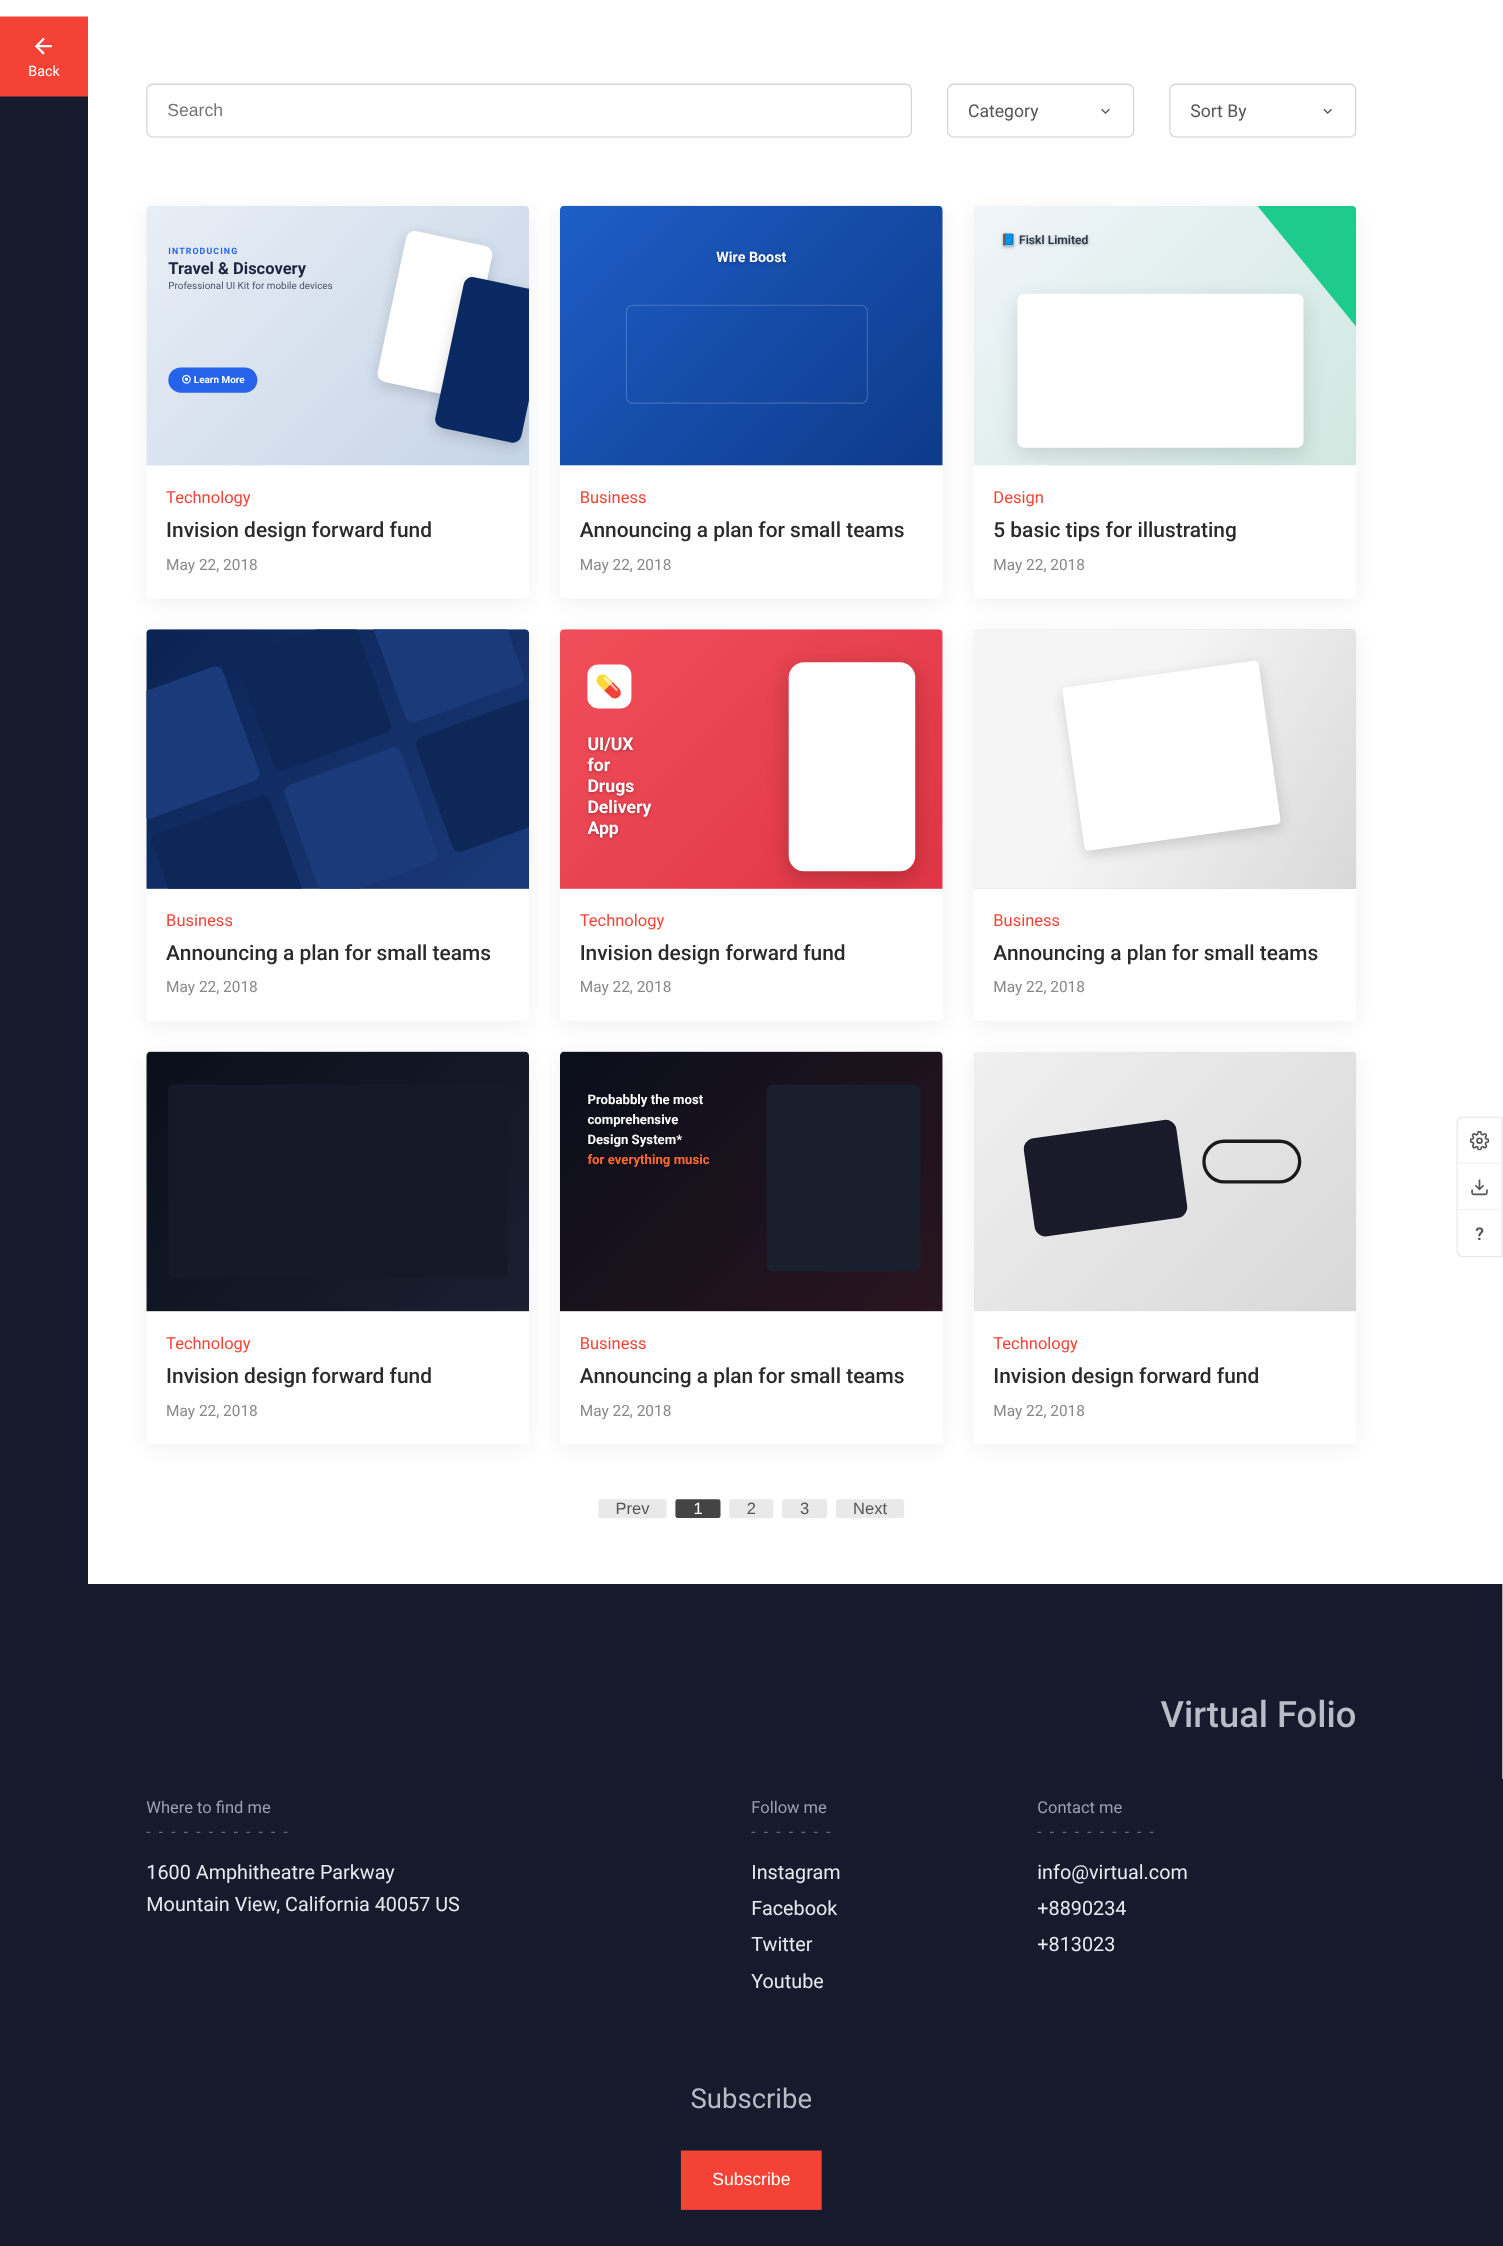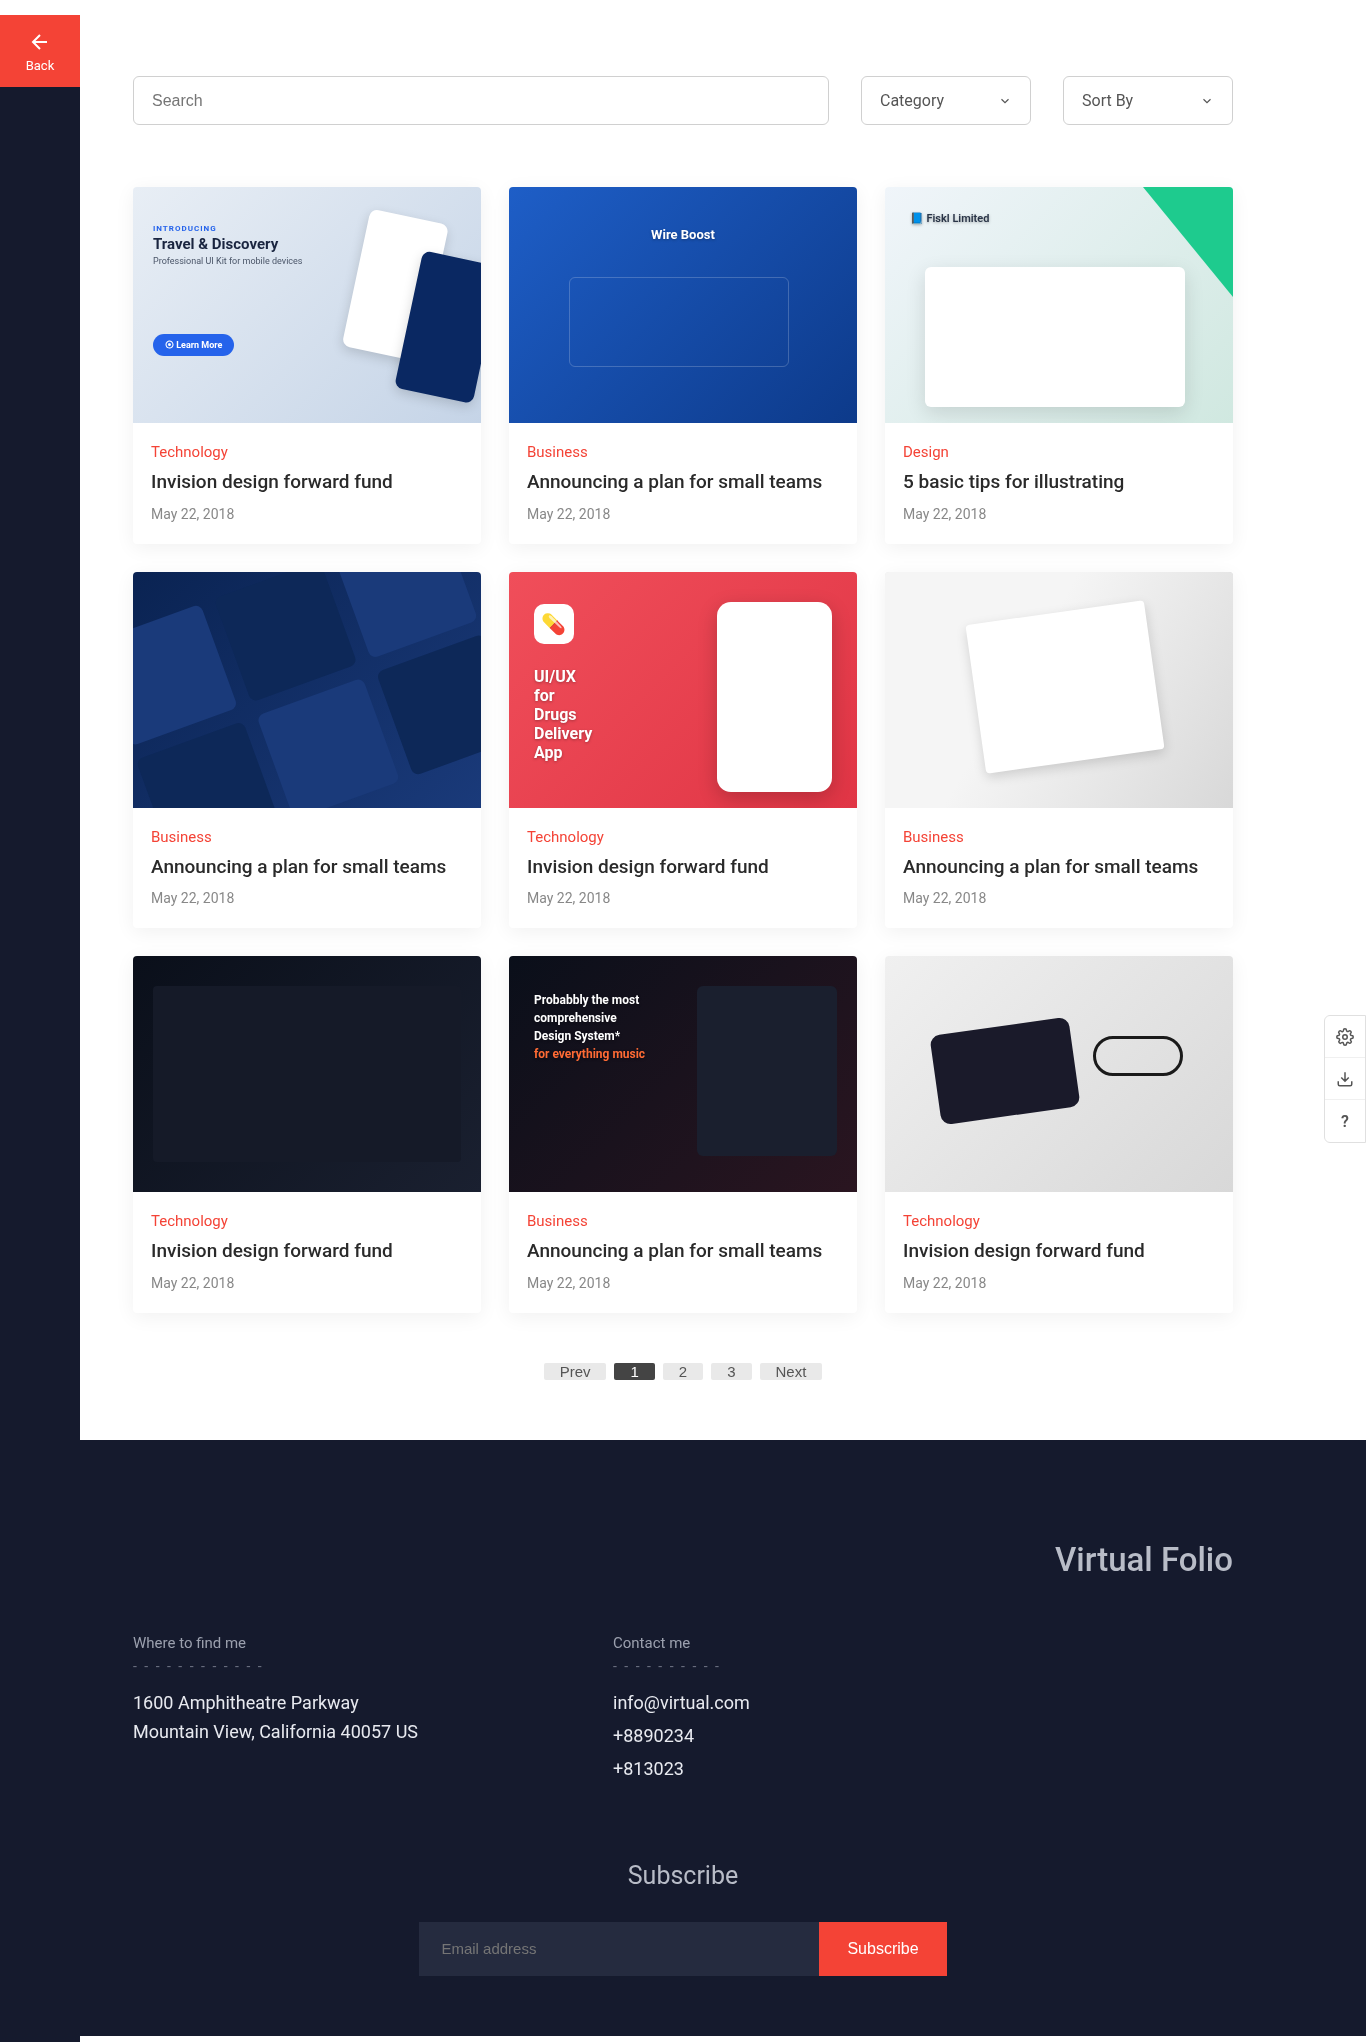--- a/index.html
+++ b/index.html
@@ -234,27 +234,34 @@
 <div class="footer">
   <div class="footer-inner">
     <div class="footer-logo">Virtual Folio</div>
     <div class="footer-cols">
       <div class="fcol-1">
         <div class="fcol-h">Where to find me</div>
         <div class="fcol-dash">- - - - - - - - - - - -</div>
         <div class="fcol-line">1600 Amphitheatre Parkway</div>
         <div class="fcol-line">Mountain View, California 40057 US</div>
       </div>
+      <div class="fcol-2">
+        <div class="fcol-h">Follow me</div>
+        <div class="fcol-dash">- - - - - - -</div>
+        <a class="fcol-link">Instagram</a>
+        <a class="fcol-link">Facebook</a>
+        <a class="fcol-link">Twitter</a>
+        <a class="fcol-link">Youtube</a>
+      </div>
       <div class="fcol-3">
         <div class="fcol-h">Contact me</div>
         <div class="fcol-dash">- - - - - - - - - -</div>
         <a class="fcol-link">info@virtual.com</a>
         <a class="fcol-link">+8890234</a>
         <a class="fcol-link">+813023</a>
       </div>
     </div>
     <div class="subscribe-h">Subscribe</div>
     <div class="sub-form">
-      <input class="sub-input" placeholder="Email address" style="">
       <button class="sub-btn">Subscribe</button>
     </div>
   </div>
 </div>
 
 </body></html>

